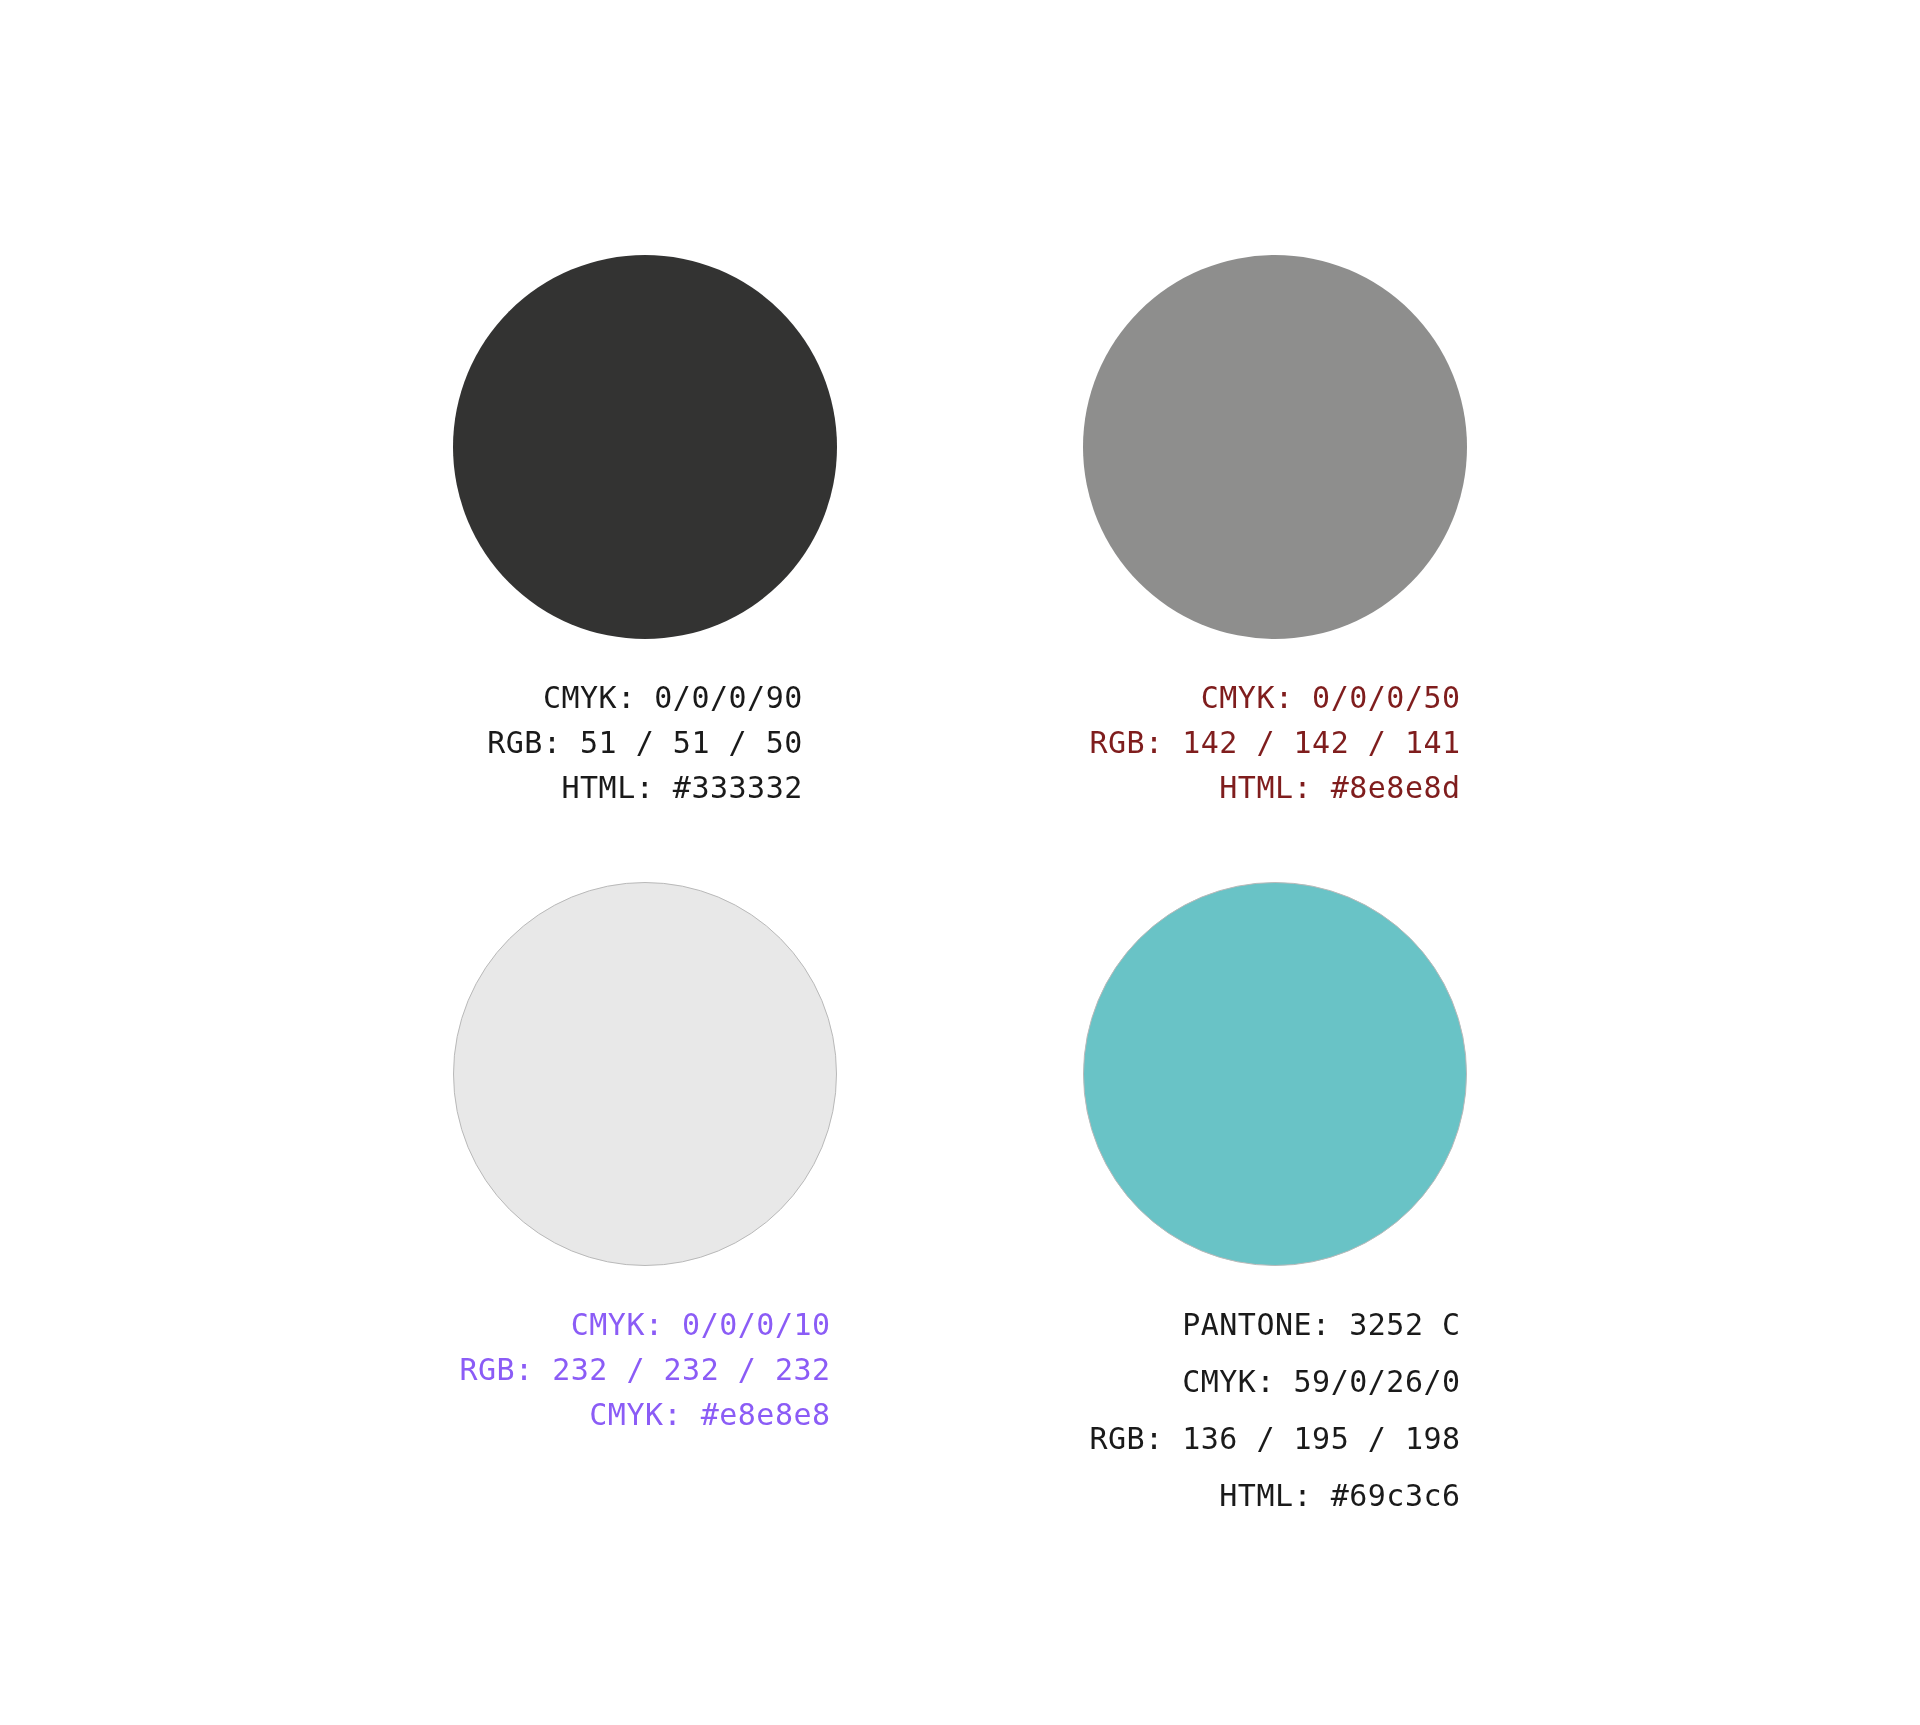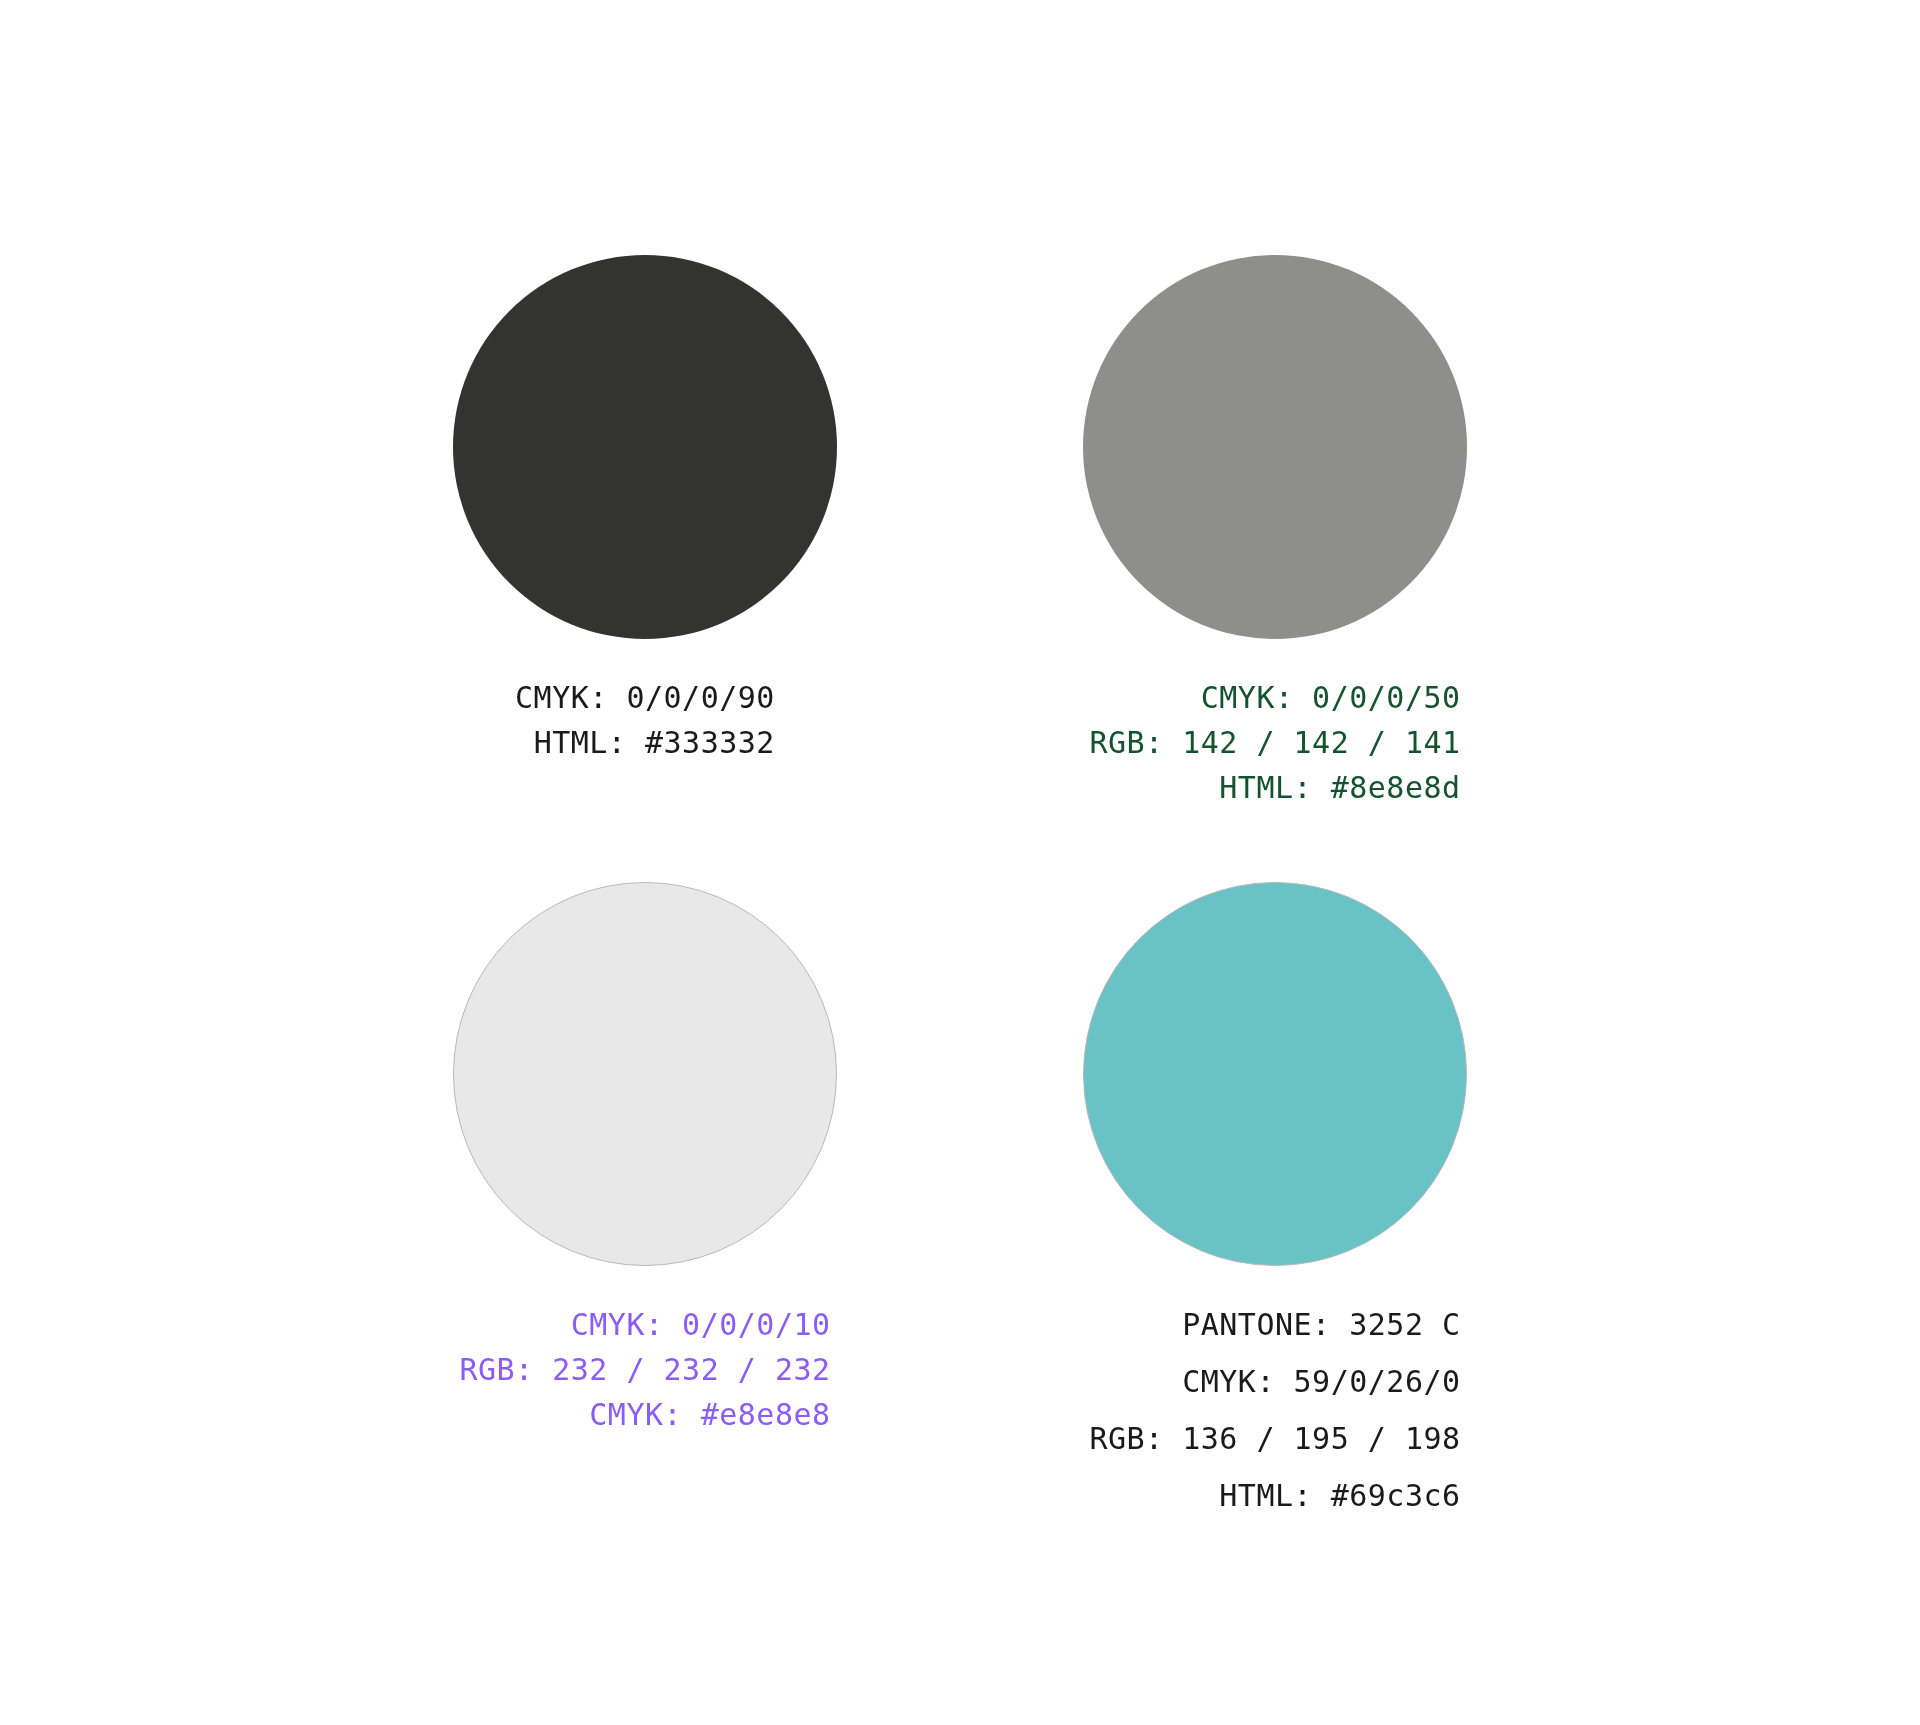--- a/index.html
+++ b/index.html
@@ -77,27 +77,28 @@
 </head>
 <body style="background: rgb(255, 255, 255);">
 
 <div class="palette-sheet">
   <div class="swatch-grid">
 
     <div class="swatch-cell col-left">
       <div class="swatch-circle" style="background: rgb(51, 51, 50);"></div>
       <div class="swatch-specs" style="color: rgb(26, 26, 26);">
         <span class="spec-line">CMYK: 0/0/0/90</span>
+        <span class="spec-line">RGB: 51 / 51 / 50</span>
         <span class="spec-line">HTML: #333332</span>
       </div>
     </div>
 
     <div class="swatch-cell col-right">
       <div class="swatch-circle" style="background: rgb(142, 142, 141);"></div>
-      <div class="swatch-specs" style="color: #14532d;">
+      <div class="swatch-specs" style="color: #7f1d1d;">
         <span class="spec-line">CMYK: 0/0/0/50</span>
         <span class="spec-line">RGB: 142 / 142 / 141</span>
         <span class="spec-line">HTML: #8e8e8d</span>
       </div>
     </div>
 
     <div class="swatch-cell col-left">
       <div class="swatch-circle outlined" style="background: rgb(232, 232, 232);"></div>
       <div class="swatch-specs" style="color: #8b5cf6;">
         <span class="spec-line">CMYK: 0/0/0/10</span>

